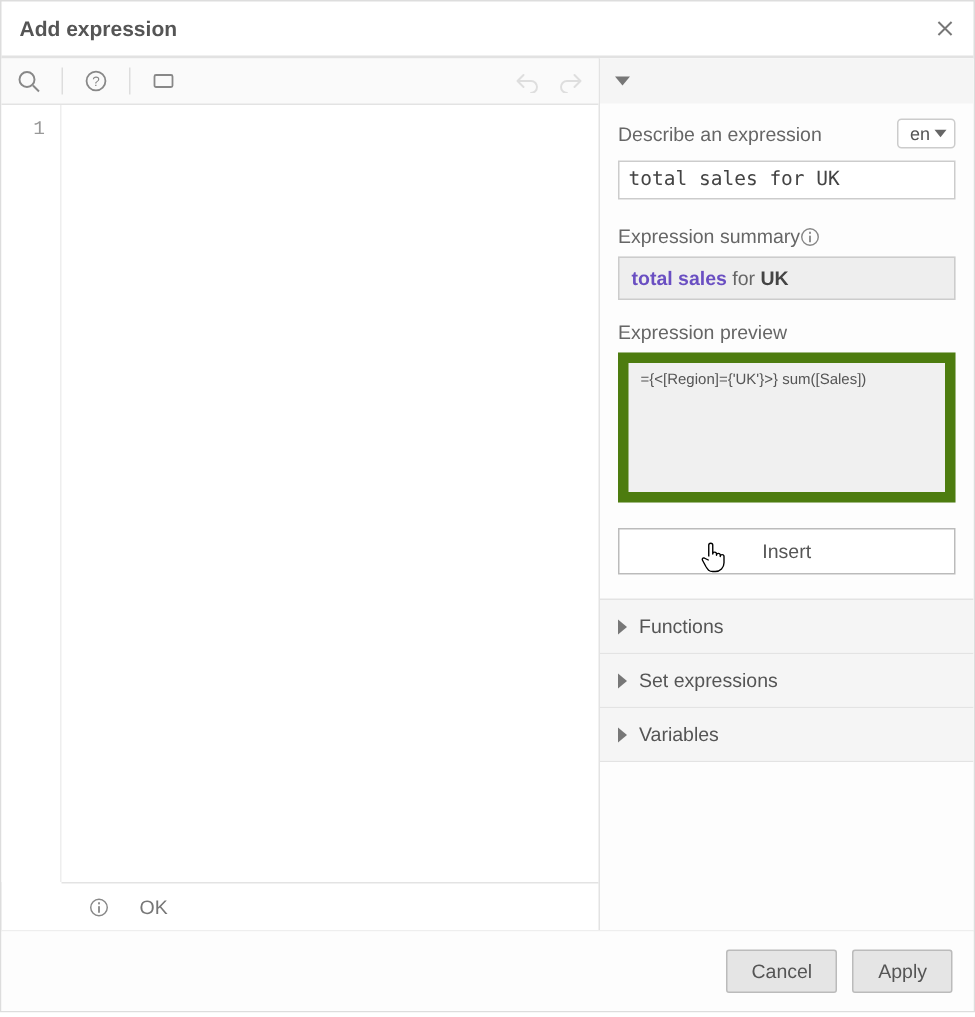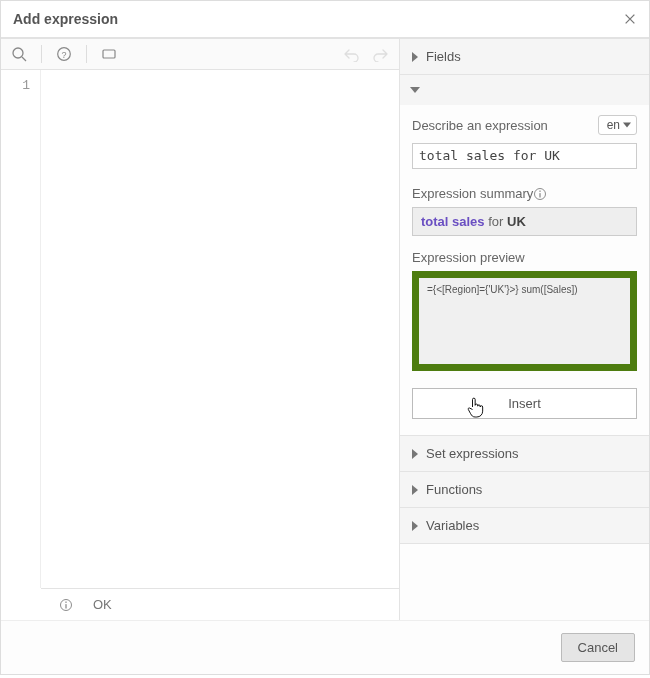--- a/index.html
+++ b/index.html
@@ -272,26 +272,20 @@
               <rect x="7.3" y="7" width="1.4" height="5" fill="#888"></rect>
               <rect x="7.3" y="4" width="1.4" height="1.6" fill="#888"></rect>
             </svg>
         </span>
         <span>OK</span>
       </div>
     </div>
 
     <div class="right-panel">
 
-      <div class="acc-item">
-        <div class="acc-header">
-          <span class="caret"></span>
-          <span>Fields</span>
-        </div>
-      </div>
 
       <div class="acc-item">
         <div class="acc-header open">
           <span class="caret"></span>
         </div>
         <div class="acc-body">
 
           <div class="lbl-row">
             <span>Describe an expression</span>
             <span class="lang-select">en</span>
@@ -324,38 +318,39 @@
                 <path d="M9 14 V5 a1.6 1.6 0 0 1 3.2 0 V12 a1.5 1.5 0 0 1 3 0 V13 a1.5 1.5 0 0 1 3 0 V14 a1.5 1.5 0 0 1 3 0 V19 c0 4 -3 7 -7 7 h-2 c-3 0 -4 -1.5 -5.5 -4 L4 17 c-0.6 -1 0.3 -2.2 1.4 -1.8 L9 17" fill="#fff" stroke="#000" stroke-width="1.1" stroke-linejoin="round"></path>
               </svg>
             </span>
           </div>
         </div>
       </div>
 
       <div class="acc-item">
         <div class="acc-header">
           <span class="caret"></span>
-          <span>Set expressions</span>
+          <span>Functions</span>
         </div>
       </div>
 
       <div class="acc-item">
         <div class="acc-header">
           <span class="caret"></span>
-          <span>Functions</span>
+          <span>Set expressions</span>
         </div>
       </div>
 
       <div class="acc-item">
         <div class="acc-header">
           <span class="caret"></span>
           <span>Variables</span>
         </div>
       </div>
 
     </div>
   </div>
 
   <div class="footer">
     <button>Cancel</button>
+    <button>Apply</button>
   </div>
 
 </div>
 
 </body></html>

